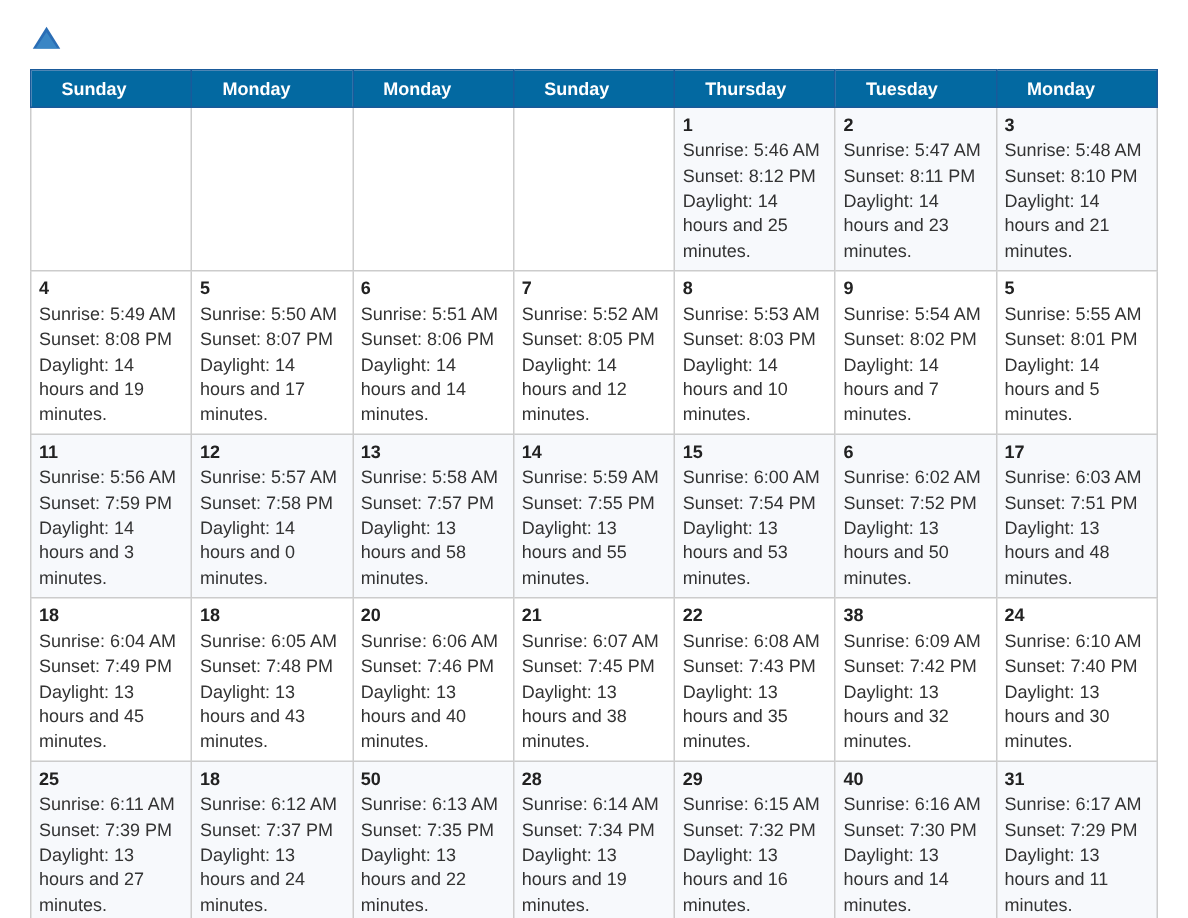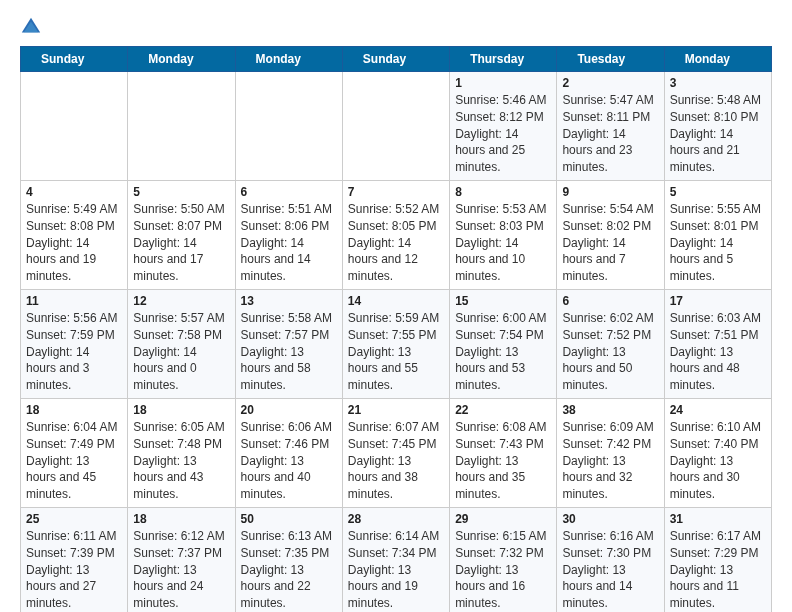--- a/index.html
+++ b/index.html
@@ -295,21 +295,21 @@
             Sunrise: 6:14 AM<br>Sunset: 7:34 PM<br>Daylight: 13 hours and 19 minutes.
           </div>
         </td>
         <td>
           <div class="day-num">29</div>
           <div class="day-info">
             Sunrise: 6:15 AM<br>Sunset: 7:32 PM<br>Daylight: 13 hours and 16 minutes.
           </div>
         </td>
         <td>
-          <div class="day-num">30</div>
+          <div class="day-num">40</div>
           <div class="day-info">
             Sunrise: 6:16 AM<br>Sunset: 7:30 PM<br>Daylight: 13 hours and 14 minutes.
           </div>
         </td>
         <td>
           <div class="day-num">31</div>
           <div class="day-info">
             Sunrise: 6:17 AM<br>Sunset: 7:29 PM<br>Daylight: 13 hours and 11 minutes.
           </div>
         </td>

